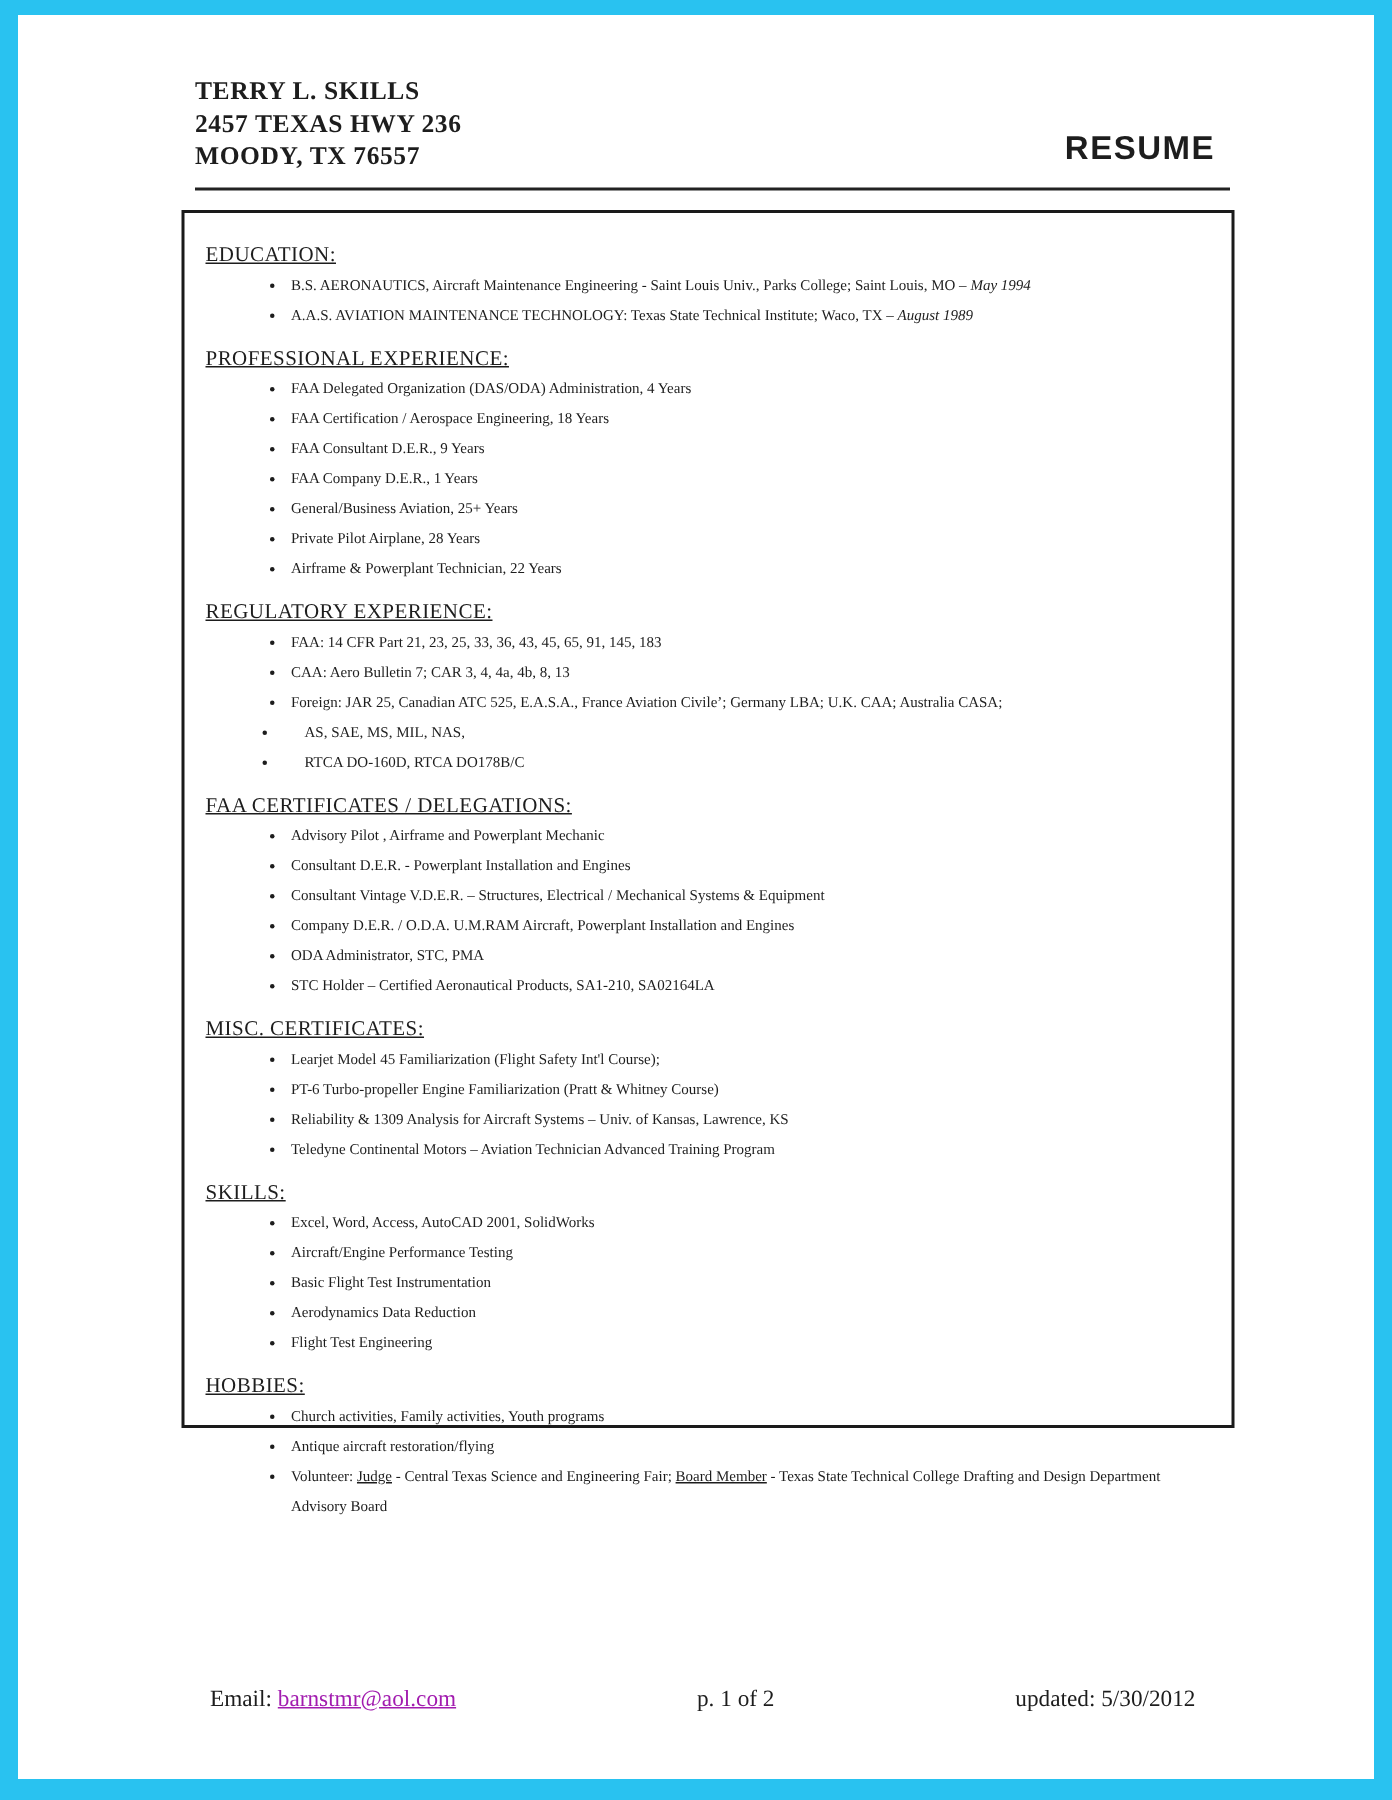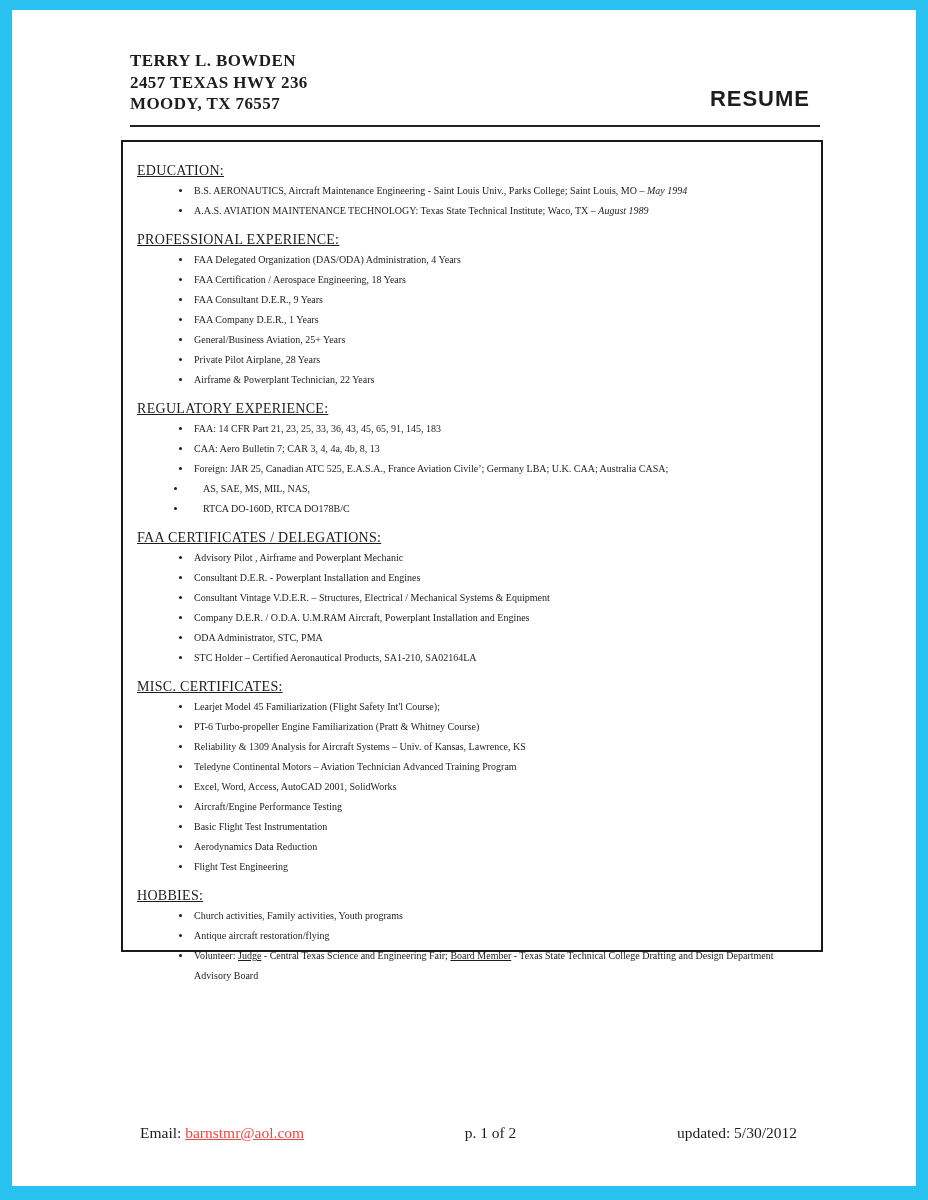--- a/index.html
+++ b/index.html
@@ -65,30 +65,30 @@
   .un { text-decoration:underline; }
   
   .footer {
     position:absolute; top:1124px; left:121px; width:702px;
     box-sizing:border-box;
     padding:0 26px 0 19px;
     display:flex; justify-content:space-between; align-items:baseline;
     font-size:15.5px;
   }
   .email-link {
-    color:#ef4444; text-decoration:underline; cursor:pointer;
+    color:#a21caf; text-decoration:underline; cursor:pointer;
   }
 </style>
 </head>
 <body>
 
 <div class="frame" style="border-color: rgb(41, 194, 240);"></div>
 
 <div class="hdr-name">
-  <div>TERRY L. BOWDEN</div>
+  <div>TERRY L. SKILLS</div>
   <div>2457 TEXAS HWY 236</div>
   <div>MOODY, TX 76557</div>
 </div>
 
 <div class="hdr-title">RESUME</div>
 
 <div class="hdr-rule"></div>
 
 <div class="content-box">
     <section>
@@ -138,20 +138,21 @@
     <section>
       <div class="sec-heading">MISC. CERTIFICATES:</div>
       <ul>
         <li><span>Learjet Model 45 Familiarization (Flight Safety Int'l Course);</span></li>
         <li><span>PT-6 Turbo-propeller Engine Familiarization (Pratt &amp; Whitney Course)</span></li>
         <li><span>Reliability &amp; 1309 Analysis for Aircraft Systems – Univ. of Kansas, Lawrence, KS</span></li>
         <li><span>Teledyne Continental Motors – Aviation Technician Advanced Training Program</span></li>
       </ul>
     </section>
     <section>
+      <div class="sec-heading">SKILLS:</div>
       <ul>
         <li><span>Excel, Word, Access, AutoCAD 2001, SolidWorks</span></li>
         <li><span>Aircraft/Engine Performance Testing</span></li>
         <li><span>Basic Flight Test Instrumentation</span></li>
         <li><span>Aerodynamics Data Reduction</span></li>
         <li><span>Flight Test Engineering</span></li>
       </ul>
     </section>
     <section>
       <div class="sec-heading">HOBBIES:</div>

